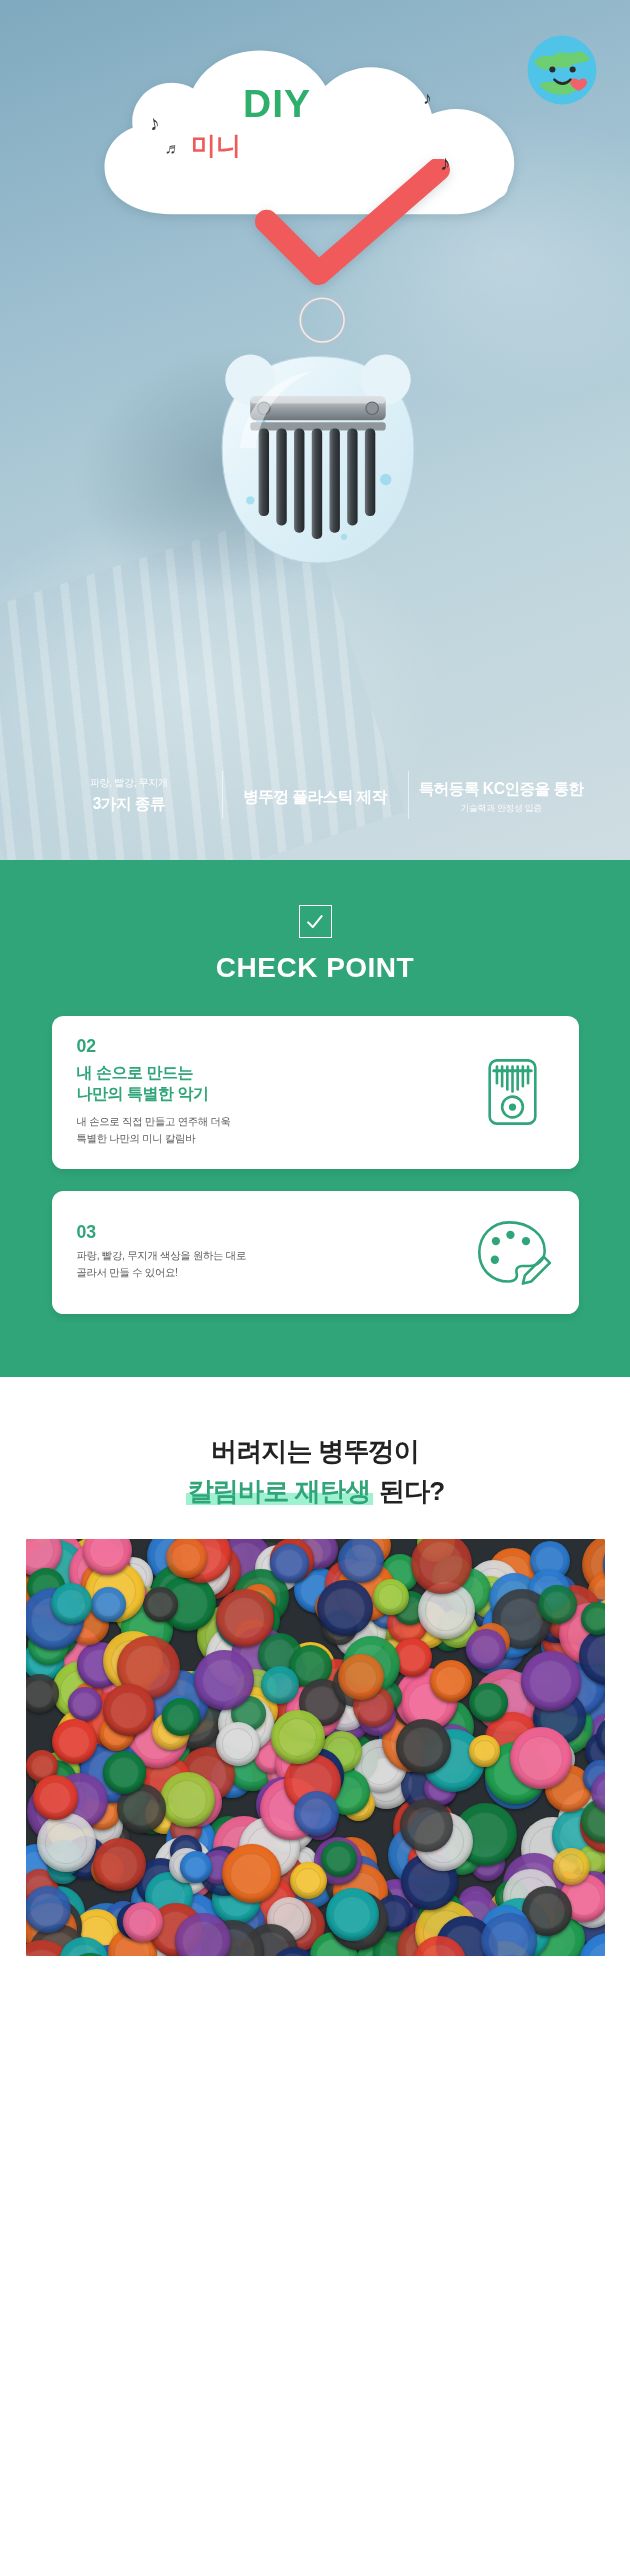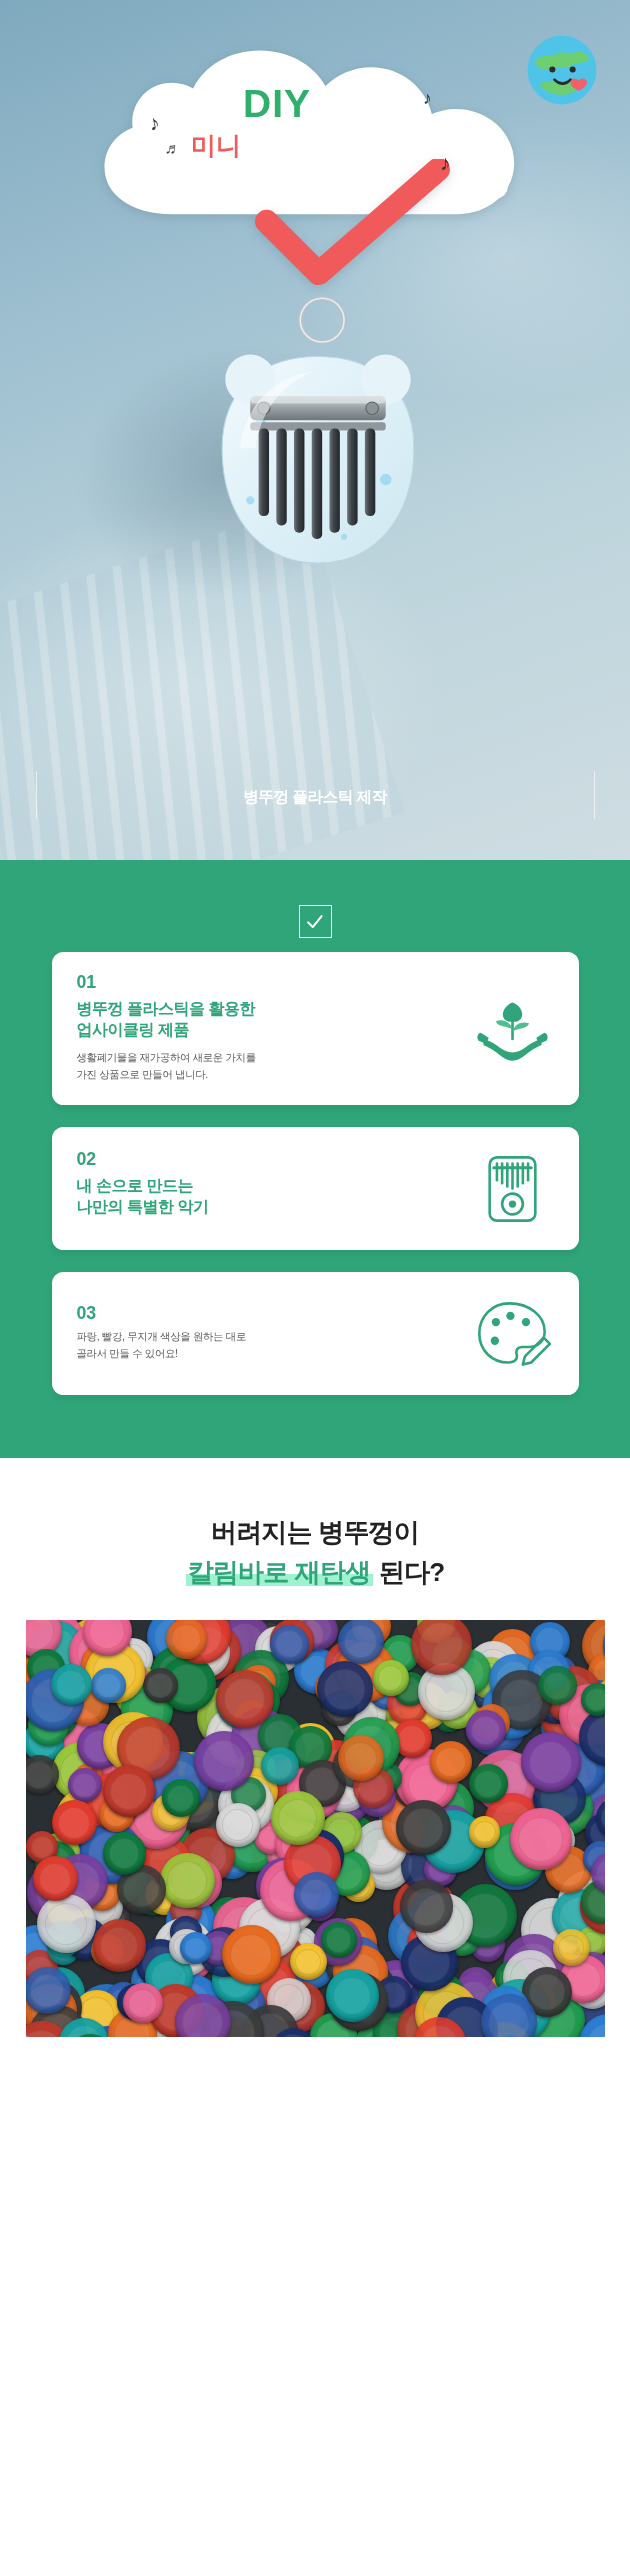--- a/index.html
+++ b/index.html
@@ -329,65 +329,57 @@
         <rect x="302" y="262" width="20" height="200" rx="9" fill="url(#tineg)"></rect>
         <rect x="336" y="262" width="20" height="186" rx="9" fill="url(#tineg)"></rect>
         <rect x="370" y="262" width="20" height="168" rx="9" fill="url(#tineg)"></rect>
       </g>
 
       <path d="M130 300 C140 214 200 160 272 152 C210 176 168 232 160 300 Z" fill="#ffffff" opacity=".5"></path>
     </svg>
 
     <div class="hero-bar">
       <div class="hero-bar-inner">
+        <div class="hb-item">
+          <div class="hb-small">파랑, 빨강, 무지개</div>
+          <div class="hb-big">3가지 종류</div>
+        </div>
         <div class="hb-sep"></div>
         <div class="hb-item">
           <div class="hb-big">병뚜껑 플라스틱
 제작</div>
         </div>
         <div class="hb-sep"></div>
+        <div class="hb-item">
+          <div class="hb-big">특허등록
+KC인증을 통한</div>
+          <div class="hb-tiny">기술력과 안정성 입증</div>
+        </div>
       </div>
     </div>
   </section>
 
   <section class="checkpoint">
     <div class="cp-check-icon">
       <svg viewBox="0 0 34 34" xmlns="http://www.w3.org/2000/svg">
         <path d="M4 18 L13 27 L30 6" stroke="#ffffff" stroke-width="4" fill="none" stroke-linecap="round" stroke-linejoin="round"></path>
       </svg>
     </div>
+    <h2 class="cp-title">CHECK POINT</h2>
 
     <div class="cp-cards">
 
-      <div class="cp-card">
-        <div class="cp-card-text">
-          <div class="cp-num">01</div>
-          <div class="cp-head" style="white-space:pre-line">병뚜껑 플라스틱을 활용한
-업사이클링 제품</div>
-          <div class="cp-desc" style="white-space:pre-line">생활폐기물을 재가공하여 새로운 가치를
-가진 상품으로 만들어 냅니다.</div>
-        </div>
-        <div class="cp-icon">
-          <svg viewBox="0 0 160 150" xmlns="http://www.w3.org/2000/svg">
-            <path d="M80 26 C80 26 66 30 62 44 C58 58 72 66 80 62 C88 66 102 58 98 44 C94 30 80 26 80 26Z" fill="#2fa579"></path>
-            <path d="M80 62 L80 96" stroke="#2fa579" stroke-width="5" stroke-linecap="round"></path>
-            <path d="M80 78 C68 70 52 74 48 62 C64 56 78 66 80 78Z" fill="#4cc08f"></path>
-            <path d="M80 82 C92 74 108 78 112 66 C96 60 82 70 80 82Z" fill="#4cc08f"></path>
-            <path d="M24 96 C24 96 40 100 52 110 C62 118 72 122 80 122 C88 122 98 118 108 110 C120 100 136 96 136 96 L136 108 C136 108 118 116 106 126 C96 134 88 138 80 138 C72 138 64 134 54 126 C42 116 24 108 24 108 Z" fill="#2fa579"></path>
-            <path d="M18 84 C12 86 10 96 16 100 L30 106 L34 94 L22 86 Z" fill="#2fa579"></path>
-            <path d="M142 84 C148 86 150 96 144 100 L130 106 L126 94 L138 86 Z" fill="#2fa579"></path>
-          </svg>
-        </div>
-      </div>
 
       <div class="cp-card">
         <div class="cp-card-text">
           <div class="cp-num">02</div>
           <div class="cp-head" style="white-space:pre-line">내 손으로 만드는
 나만의 특별한 악기</div>
+          <div class="cp-desc" style="white-space:pre-line">내 손으로 직접 만들고 연주해 더욱
+특별한 나만의 미니 칼림바</div>
         </div>
         <div class="cp-icon">
           <svg viewBox="0 0 160 150" xmlns="http://www.w3.org/2000/svg">
             <rect x="36" y="14" width="88" height="122" rx="14" fill="none" stroke="#2fa579" stroke-width="5"></rect>
             <g stroke="#2fa579" stroke-width="5" stroke-linecap="round">
               <line x1="50" y1="26" x2="50" y2="58"></line>
               <line x1="60" y1="26" x2="60" y2="64"></line>
               <line x1="70" y1="26" x2="70" y2="70"></line>
               <line x1="80" y1="26" x2="80" y2="74"></line>
               <line x1="90" y1="26" x2="90" y2="70"></line>

